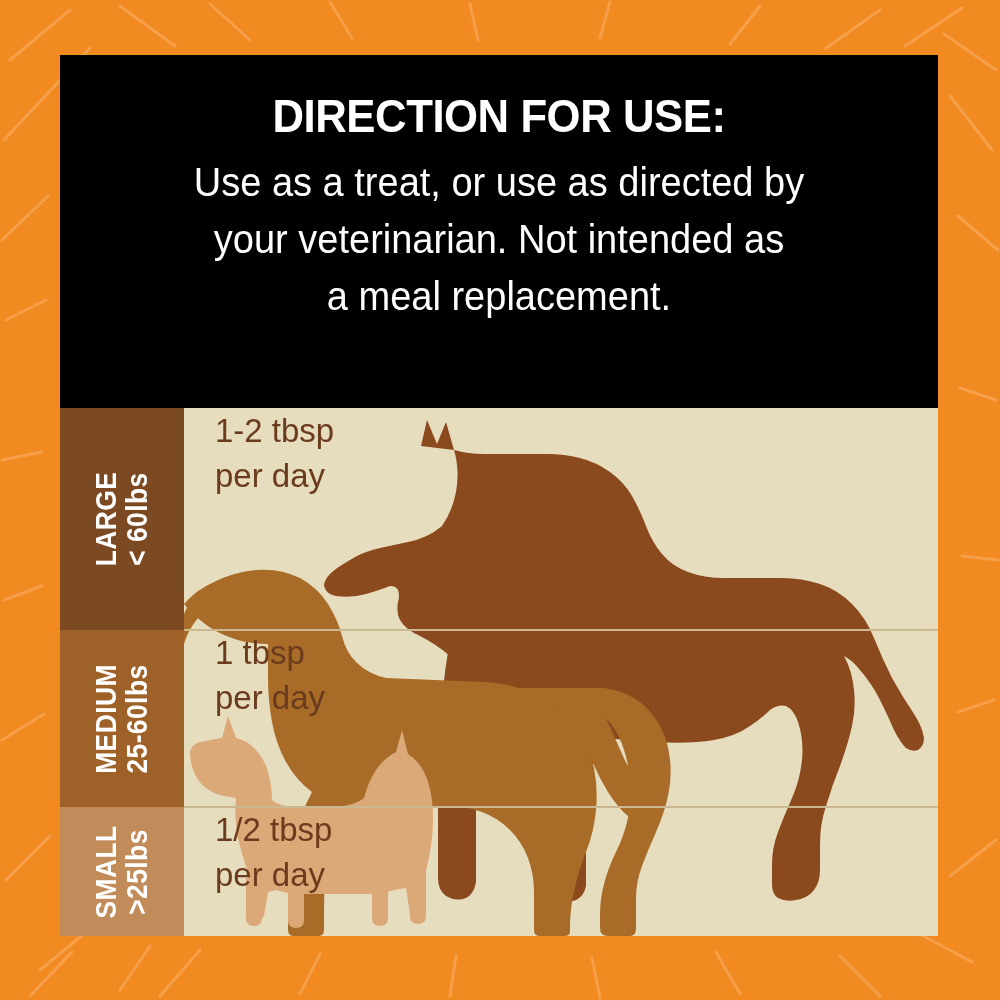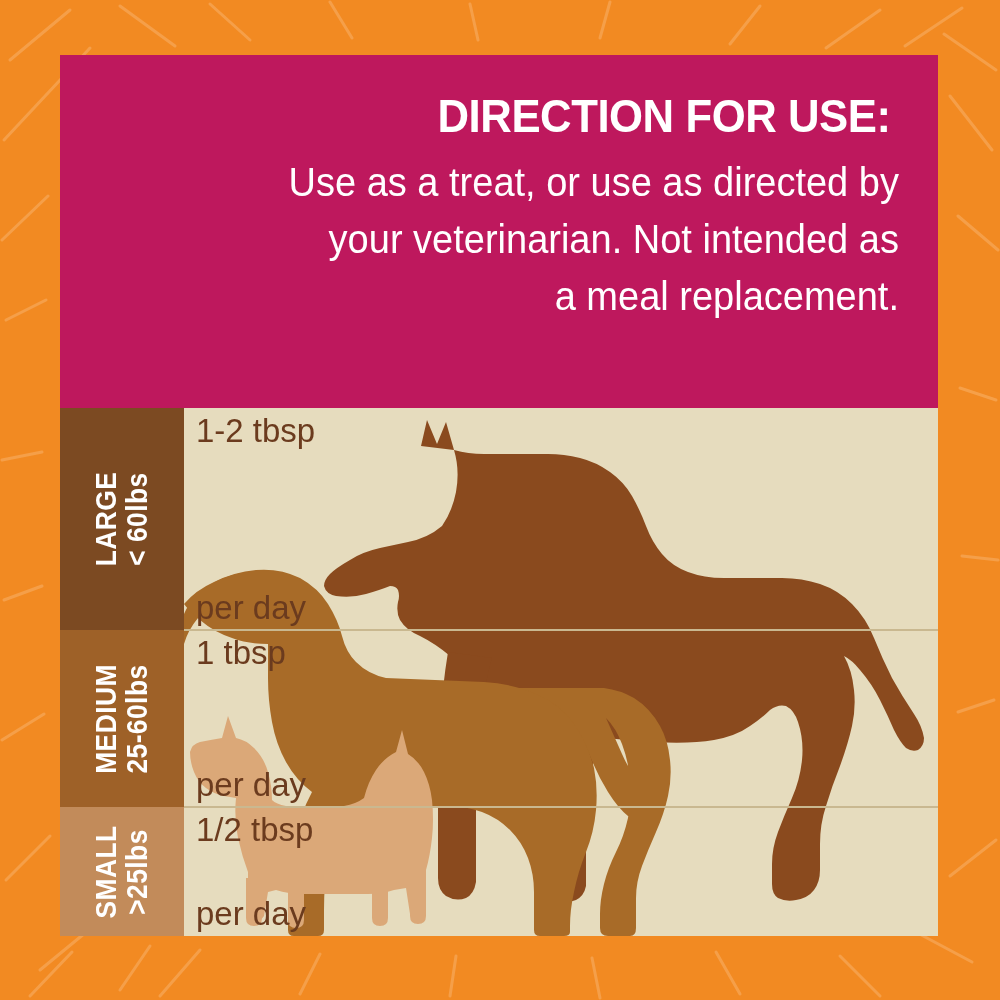--- a/index.html
+++ b/index.html
@@ -38,24 +38,24 @@
     overflow: hidden;
   }
 
   
   #header {
     position: absolute;
     left: 0;
     top: 0;
     width: 878px;
     height: 353px;
-    background: #be185d;
+    background: #000000;
     box-sizing: border-box;
     padding: 30px 18px 16px 18px;
-    text-align: right;
+    text-align: center;
   }
 
   #title {
     color: #FFFFFF;
     font-size: 47px;
     font-weight: bold;
     letter-spacing: -0.5px;
     line-height: 1.05;
     margin: 6px 0 14px 0;
     transform: scaleX(0.93);
@@ -128,22 +128,22 @@
   
   .cell {
     position: absolute;
     left: 124px;
     top: 0;
     width: 754px;
     height: 100%;
     box-sizing: border-box;
     display: flex;
     flex-direction: column;
-    justify-content: space-between;
-    padding-left: 12px;
+    justify-content: flex-start;
+    padding-left: 31px;
   }
   .dose-amt, .dose-freq {
     color: #6B3B1E;
     font-size: 34px;
     line-height: 1.32;
     transform: scaleX(0.97);
     transform-origin: left center;
   }
 
   

